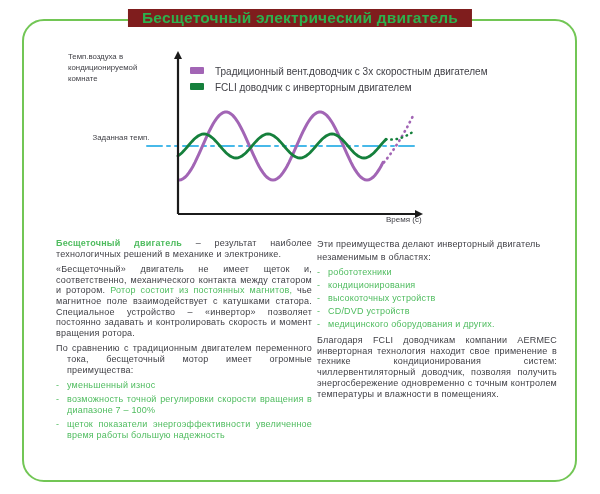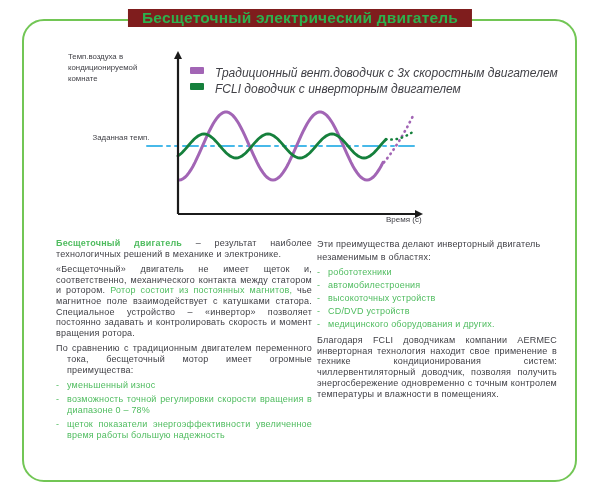--- a/index.html
+++ b/index.html
@@ -28,21 +28,21 @@
   .xlabel{
     position:absolute;left:386px;top:215px;width:60px;
     font-size:8px;color:#414147;
   }
   .legend-item{position:absolute;left:190px;height:10px;}
   .legend-item .swatch{
     position:absolute;left:0;top:1px;width:14px;height:7px;border-radius:1px;
   }
   .legend-item .ltext{
     position:absolute;left:25px;top:0;white-space:nowrap;
-    font-size:12px;color:#414147;font-style:italic;
+    font-size:10px;color:#414147;
   }
   #chart-svg{position:absolute;left:80px;top:48px;width:380px;height:180px;}
   
   .col{position:absolute;font-size:9px;line-height:10.7px;}
   .col-left{left:56px;top:238px;width:256px;}
   .col-right{left:317px;top:238px;width:240px;}
   .col p{margin:0 0 4.5px 0;text-align:justify;letter-spacing:0.2px;}
   .col .lead{color:#4fbc5f;font-weight:bold;}
   .col .green-inline{color:#4fbc5f;}
   .hang{ text-indent:-11px;padding-left:11px;margin-top:1px; }
@@ -95,37 +95,37 @@
 <div class="col col-left">
   <p><span class="lead">Бесщеточный двигатель</span><span> – результат наиболее технологичных решений в механике и электронике.</span></p>
   <p><span>«Бесщеточный» двигатель не имеет щеток и, соответственно, механического контакта между статором и ротором. </span><span class="green-inline">Ротор состоит из постоянных магнитов,</span><span> чье магнитное поле взаимодействует с катушками статора. Специальное устройство – «инвертор» позволяет постоянно задавать и контролировать скорость и момент вращения ротора.</span></p>
   <p class="hang">По сравнению с традиционным двигателем переменного тока, бесщеточный мотор имеет огромные преимущества:</p>
   <div class="bullet">
       <span class="dash">-</span>
       <span class="btxt">уменьшенный износ</span>
     </div>
   <div class="bullet">
       <span class="dash">-</span>
-      <span class="btxt">возможность точной регулировки скорости вращения в диапазоне 0 – 78%</span>
+      <span class="btxt">возможность точной регулировки скорости вращения в диапазоне 7 – 100%</span>
     </div>
   <div class="bullet">
       <span class="dash">-</span>
       <span class="btxt">щеток показатели энергоэффективности увеличенное время работы большую надежность</span>
     </div>
 </div>
 
 <div class="col col-right">
   <p class="intro">Эти преимущества делают инверторный двигатель незаменимым в областях:</p>
   <div class="bullet">
       <span class="dash">-</span>
       <span>робототехники</span>
     </div>
   <div class="bullet">
       <span class="dash">-</span>
-      <span>автомобилестроения</span>
+      <span>кондиционирования</span>
     </div>
   <div class="bullet">
       <span class="dash">-</span>
       <span>высокоточных устройств</span>
     </div>
   <div class="bullet">
       <span class="dash">-</span>
       <span>CD/DVD устройств</span>
     </div>
   <div class="bullet">

